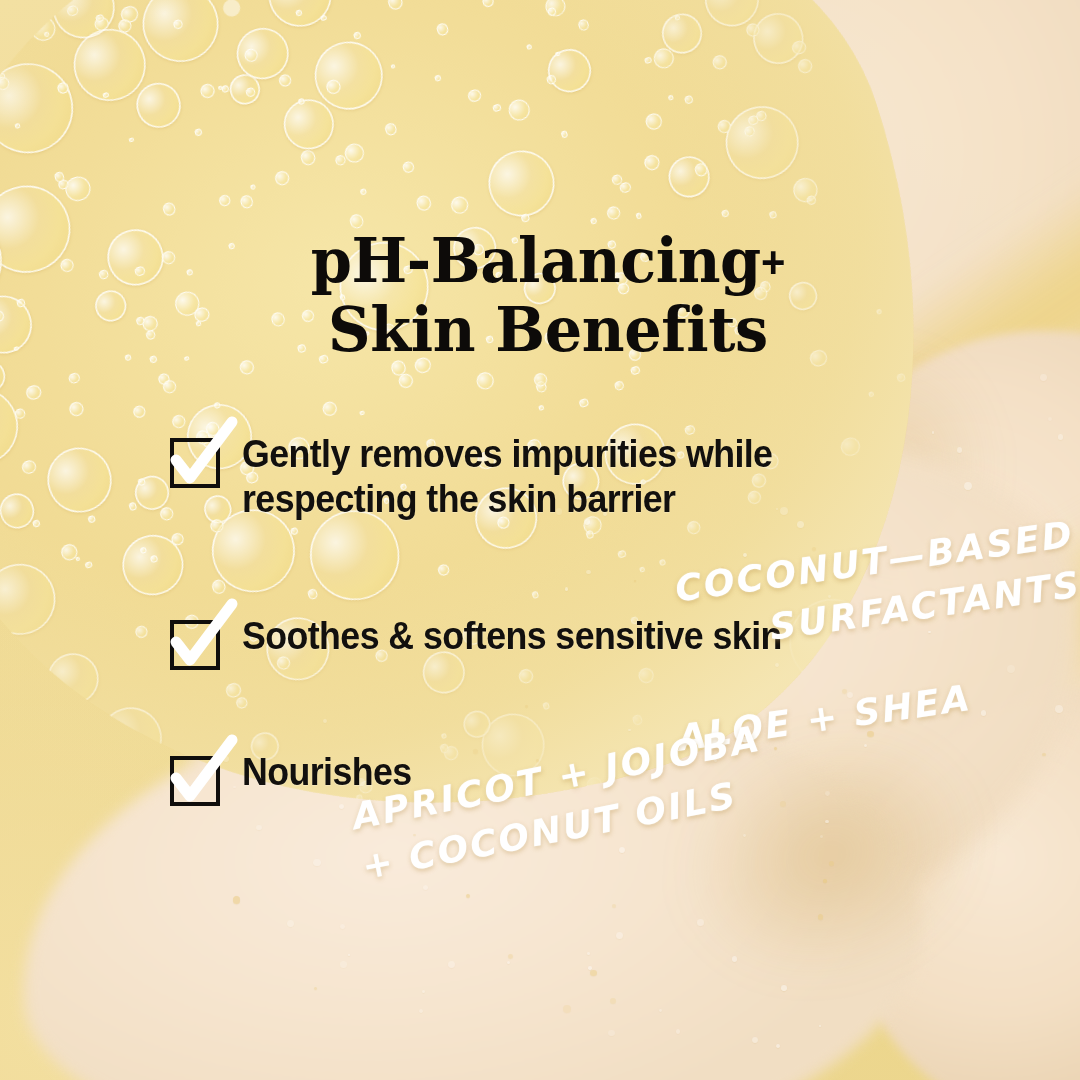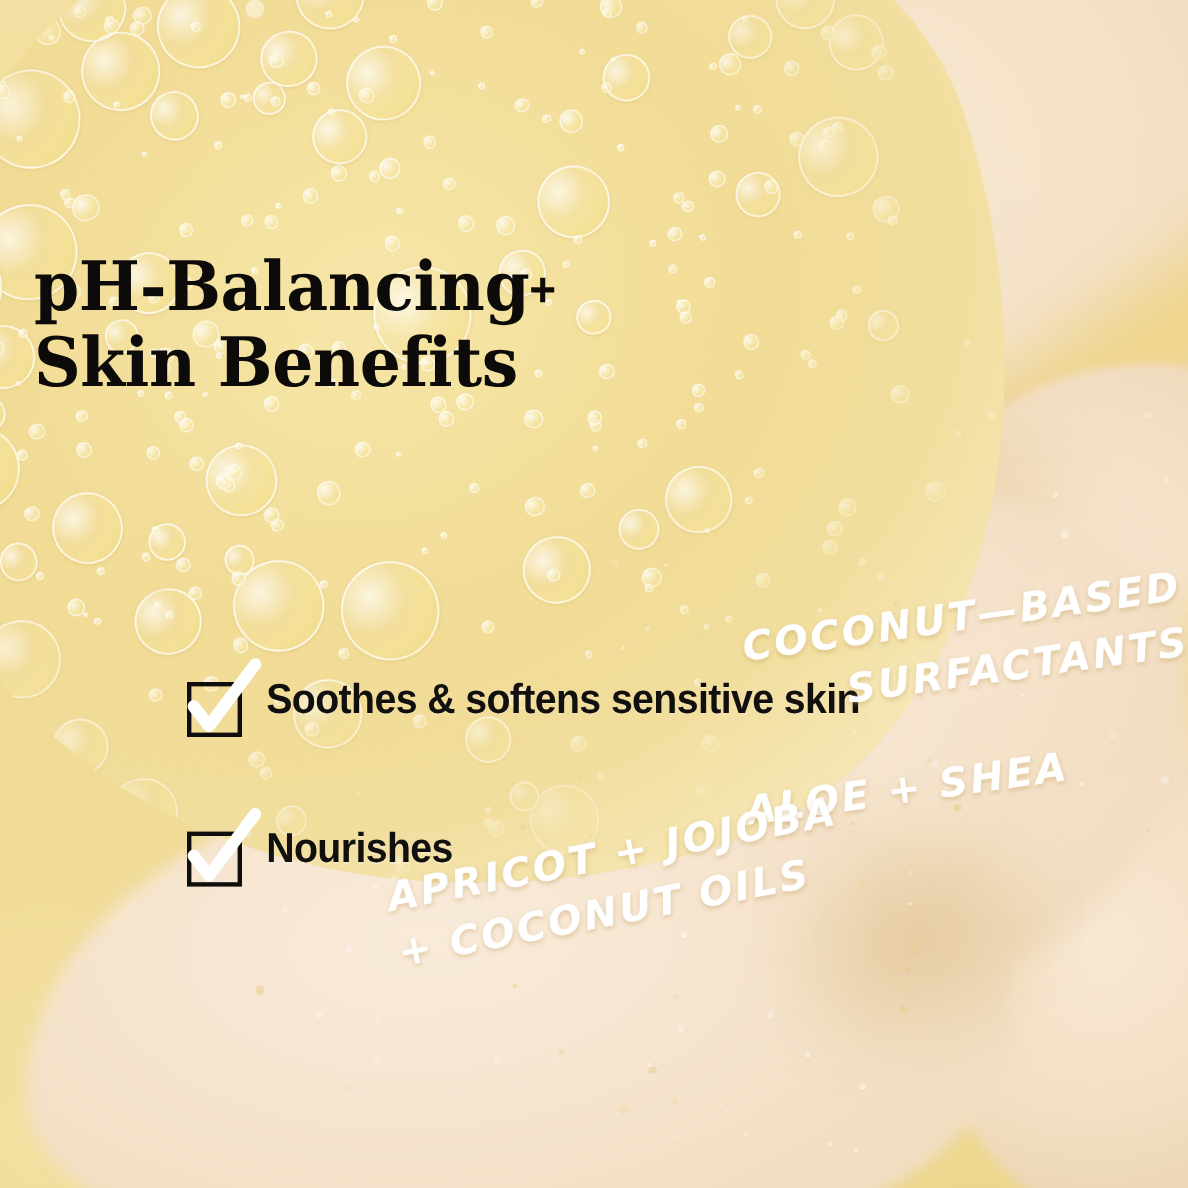--- a/index.html
+++ b/index.html
@@ -201,22 +201,23 @@
     background: rgba(255,255,255,0.55);
     box-shadow: 0 0.5px 1px rgba(190,150,70,0.25);
   }
 
   .speck.amber { background: rgba(233,203,128,0.75); }
 
   
 
   .headline {
     position: absolute;
-    left: 4px; right: 0;
+    left: 16px; right: 0;
     top: 184px;
+    text-align: center;
     font-family: "DejaVu Serif", serif;
     font-weight: 700;
     font-size: 62px;
     line-height: 1.12;
     letter-spacing: -0.4px;
     color: #0d0b09;
     z-index: 20;
   }
 
   .headline .line {
@@ -727,20 +728,30 @@
 
   <h1 class="headline">
     <span class="line">
       <span>pH-Balancing</span><span class="plus">+</span>
     </span>
     <span class="line">Skin Benefits</span>
   </h1>
 
   <div class="checklist">
 
+    <div class="check-item i0">
+      <div class="checkbox">
+        <div class="box"></div>
+        <svg viewBox="0 0 78 78" aria-hidden="true">
+          <path d="M10 40 L24 58 L66 2" fill="none" stroke="#ffffff" stroke-width="11" stroke-linecap="round" stroke-linejoin="round"></path>
+        </svg>
+      </div>
+      <div class="check-label">Gently removes impurities while
+respecting the skin barrier</div>
+    </div>
 
     <div class="check-item i2">
       <div class="checkbox">
         <div class="box"></div>
         <svg viewBox="0 0 78 78" aria-hidden="true">
           <path d="M10 40 L24 58 L66 2" fill="none" stroke="#ffffff" stroke-width="11" stroke-linecap="round" stroke-linejoin="round"></path>
         </svg>
       </div>
       <div class="check-label">Nourishes</div>
     </div>

